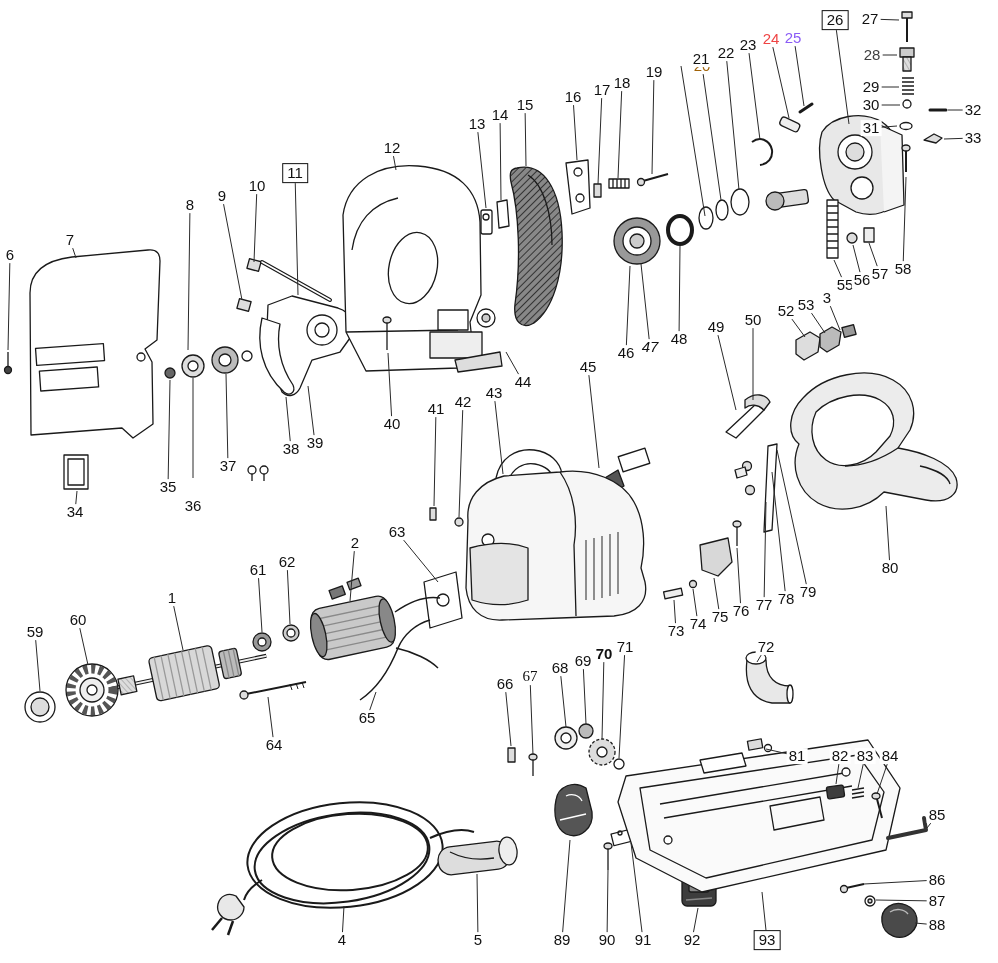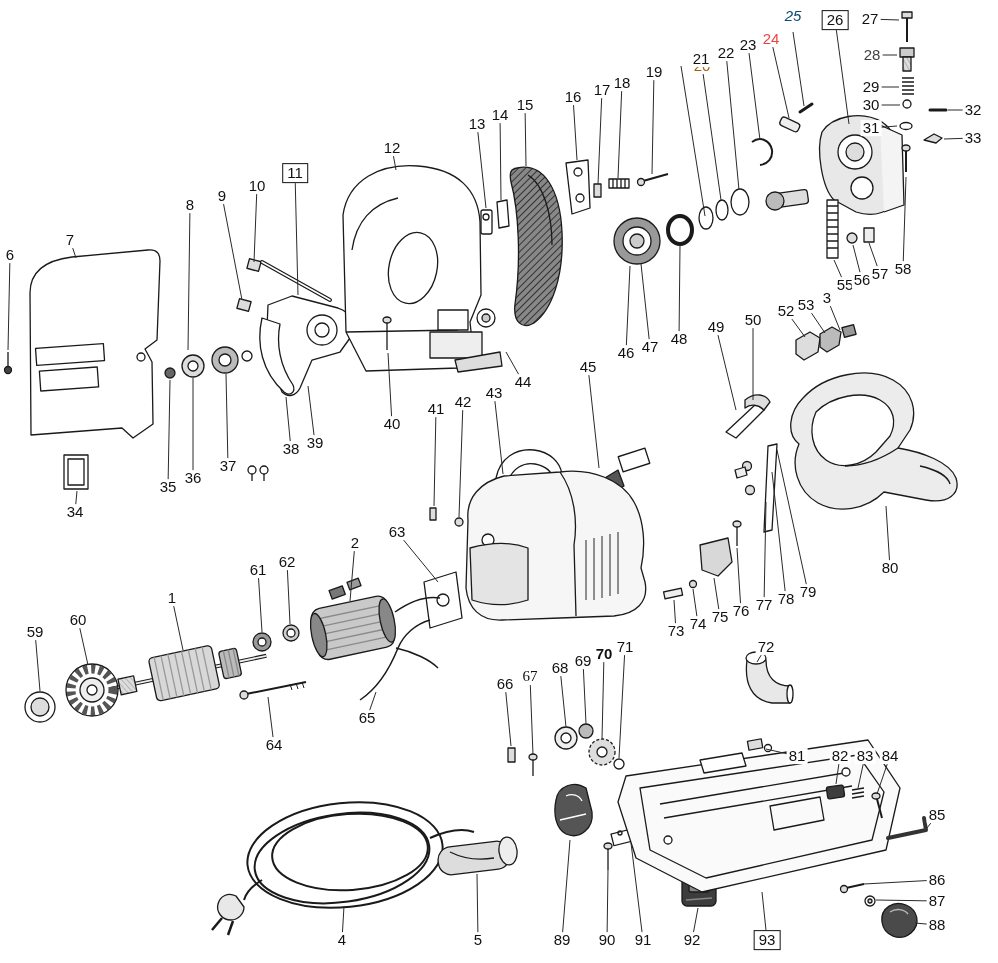--- a/index.html
+++ b/index.html
@@ -494,43 +494,43 @@
       <div class="part-label" style="left: 525px; top: 105px; color: rgb(17, 17, 17);">15</div>
       <div class="part-label" style="left: 573px; top: 97px; color: rgb(17, 17, 17);">16</div>
       <div class="part-label" style="left: 602px; top: 90px; color: rgb(17, 17, 17);">17</div>
       <div class="part-label" style="left: 622px; top: 83px; color: rgb(17, 17, 17);">18</div>
       <div class="part-label" style="left: 654px; top: 72px; color: rgb(17, 17, 17);">19</div>
       <div class="part-label" style="left: 702px; top: 66px; color: #a16207;">20</div>
       <div class="part-label" style="left: 701px; top: 59px; color: rgb(17, 17, 17);">21</div>
       <div class="part-label" style="left: 726px; top: 53px; color: rgb(17, 17, 17);">22</div>
       <div class="part-label" style="left: 748px; top: 45px; color: rgb(17, 17, 17);">23</div>
       <div class="part-label" style="left: 771px; top: 39px; color: #ef4444;">24</div>
-      <div class="part-label" style="left: 793px; top: 16px; color: #0c4a6e; font-style: italic;">25</div>
+      <div class="part-label" style="left: 793px; top: 38px; color: #8b5cf6;">25</div>
       <div class="part-label boxed" style="left: 835px; top: 20px; color: rgb(17, 17, 17);">26</div>
       <div class="part-label" style="left: 870px; top: 19px; color: rgb(17, 17, 17);">27</div>
       <div class="part-label" style="left: 872px; top: 55px; color: #404040;">28</div>
       <div class="part-label" style="left: 871px; top: 87px; color: rgb(17, 17, 17);">29</div>
       <div class="part-label" style="left: 871px; top: 105px; color: rgb(17, 17, 17);">30</div>
       <div class="part-label" style="left: 871px; top: 128px; color: rgb(17, 17, 17);">31</div>
       <div class="part-label" style="left: 973px; top: 110px; color: rgb(17, 17, 17);">32</div>
       <div class="part-label" style="left: 973px; top: 138px; color: rgb(17, 17, 17);">33</div>
       <div class="part-label" style="left: 75px; top: 512px; color: rgb(17, 17, 17);">34</div>
       <div class="part-label" style="left: 168px; top: 487px; color: rgb(17, 17, 17);">35</div>
-      <div class="part-label" style="left: 193px; top: 478px; color: rgb(17, 17, 17);">36</div>
+      <div class="part-label" style="left: 193px; top: 506px; color: rgb(17, 17, 17);">36</div>
       <div class="part-label" style="left: 228px; top: 466px; color: rgb(17, 17, 17);">37</div>
       <div class="part-label" style="left: 291px; top: 449px; color: rgb(17, 17, 17);">38</div>
       <div class="part-label" style="left: 315px; top: 443px; color: rgb(17, 17, 17);">39</div>
       <div class="part-label" style="left: 392px; top: 424px; color: rgb(17, 17, 17);">40</div>
       <div class="part-label" style="left: 436px; top: 409px; color: rgb(17, 17, 17);">41</div>
       <div class="part-label" style="left: 463px; top: 402px; color: rgb(17, 17, 17);">42</div>
       <div class="part-label" style="left: 494px; top: 393px; color: rgb(17, 17, 17);">43</div>
       <div class="part-label" style="left: 523px; top: 382px; color: rgb(17, 17, 17);">44</div>
       <div class="part-label" style="left: 588px; top: 367px; color: rgb(17, 17, 17);">45</div>
       <div class="part-label" style="left: 626px; top: 353px; color: rgb(17, 17, 17);">46</div>
-      <div class="part-label" style="left: 650px; top: 347px; color: rgb(17, 17, 17);">47</div>
+      <div class="part-label" style="left: 650px; top: 347px; color: rgb(17, 17, 17); font-style: italic;">47</div>
       <div class="part-label" style="left: 679px; top: 339px; color: rgb(17, 17, 17);">48</div>
       <div class="part-label" style="left: 716px; top: 327px; color: rgb(17, 17, 17);">49</div>
       <div class="part-label" style="left: 753px; top: 320px; color: rgb(17, 17, 17);">50</div>
       <div class="part-label" style="left: 786px; top: 311px; color: rgb(17, 17, 17);">52</div>
       <div class="part-label" style="left: 806px; top: 305px; color: rgb(17, 17, 17);">53</div>
       <div class="part-label" style="left: 845px; top: 285px; color: rgb(17, 17, 17);">55</div>
       <div class="part-label" style="left: 862px; top: 280px; color: rgb(17, 17, 17);">56</div>
       <div class="part-label" style="left: 880px; top: 274px; color: rgb(17, 17, 17);">57</div>
       <div class="part-label" style="left: 903px; top: 269px; color: rgb(17, 17, 17);">58</div>
       <div class="part-label" style="left: 35px; top: 632px; color: rgb(17, 17, 17);">59</div>

